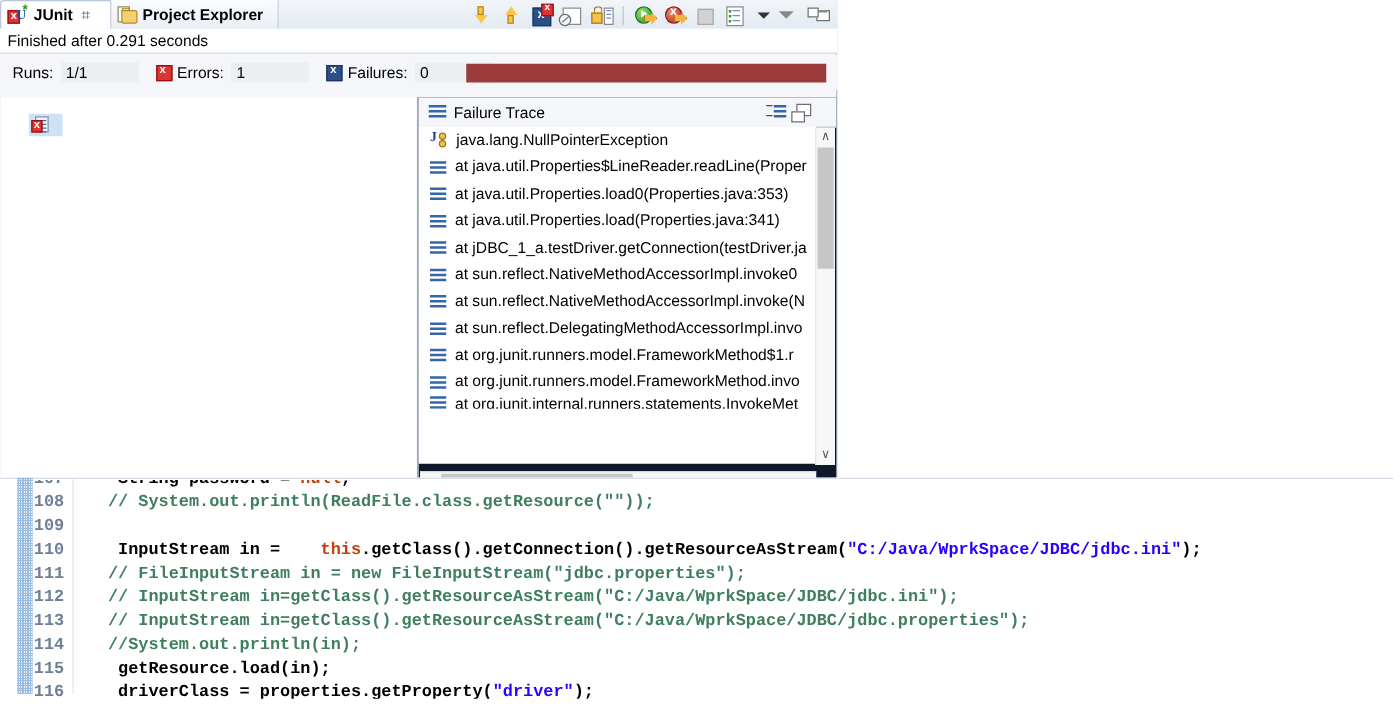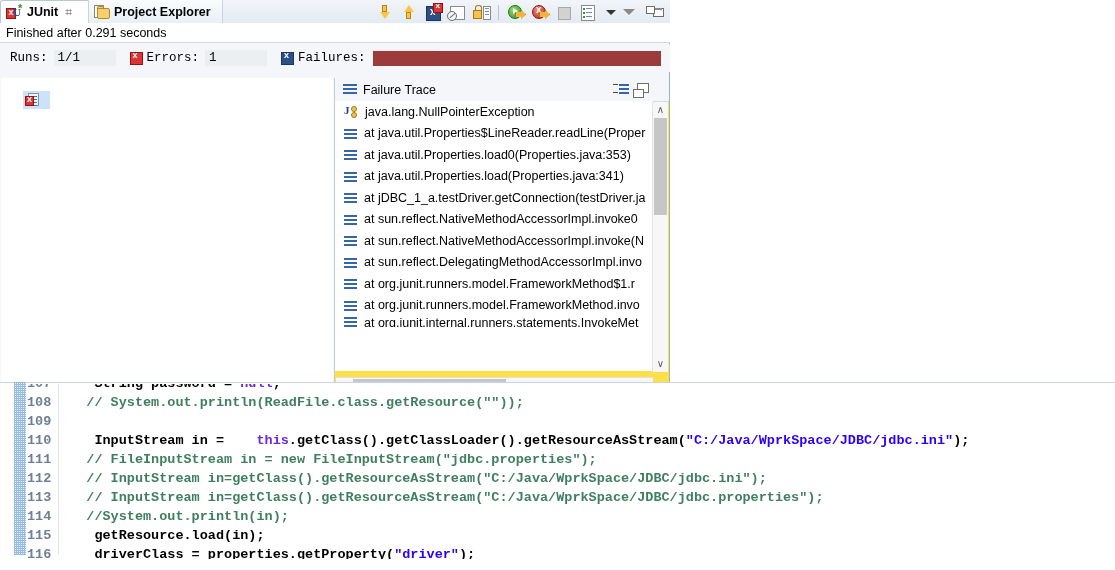--- a/index.html
+++ b/index.html
@@ -137,21 +137,21 @@
     border:1px solid #6e6e6e;background:#fff;}
 
   
   #status-line{position:absolute;left:0;top:23px;width:670px;height:20px;
     background:#ffffff;border-bottom:1px solid #cfd8e3;
     display:flex;align-items:center;padding-left:6px;box-sizing:border-box;
     font-size:12.5px;}
 
   
   #counters{position:absolute;left:0;top:44px;width:670px;height:28px;
-    display:flex;align-items:center;font-size:12.5px;background:#f4f6f9;font-family:Liberation Mono, monospace;}
+    display:flex;align-items:center;font-size:12.5px;background:#f4f6f9;}
   .cnt-lbl{margin-left:10px;}
   .cnt-val{background:#eceff2;border:none;width:62px;height:16px;
     margin-left:6px;display:inline-block;padding-left:4px;box-sizing:border-box;
     font-size:12.5px;line-height:16px;color:#000;}
   .err-ic{width:11px;height:11px;background:#d33;border:1px solid #951212;
     display:inline-block;position:relative;margin-left:14px;margin-right:4px;}
   .err-ic:after{content:"x";position:absolute;left:2px;top:-3px;
     font:bold 9px "Liberation Sans",sans-serif;color:#fff;}
   .fail-ic{width:11px;height:11px;background:#2c4f86;border:1px solid #1b3460;
     display:inline-block;position:relative;margin-left:14px;margin-right:4px;}
@@ -172,21 +172,21 @@
   .test-ic .sheet:before{content:"";position:absolute;left:2px;top:2px;
     width:6px;height:1.3px;background:#3b6ea8;
     box-shadow:0 3px 0 #3b6ea8,0 6px 0 #3b6ea8,0 9px 0 #3b6ea8;}
   .test-ic .ebox{position:absolute;left:0;top:3px;width:9px;height:10px;
     background:#d33;border:1px solid #951212;box-sizing:border-box;}
   .test-ic .ebox:after{content:"x";position:absolute;left:1px;top:-3px;
     font:bold 9px "Liberation Sans",sans-serif;color:#fff;}
 
   
   #trace-panel{position:absolute;left:334px;top:78px;width:335px;height:318px;
-    background:#fde047;border-left:1px solid #c3cedb;box-sizing:border-box;}
+    background:#0f172a;border-left:1px solid #c3cedb;box-sizing:border-box;}
   #trace-header{position:absolute;left:0;top:0;width:334px;height:23px;
     display:flex;align-items:center;border-bottom:1px solid #cfd8e3;
     background:#f4f6f9;font-size:12.5px;}
   .stack-ic{width:14px;height:11px;margin-left:8px;margin-right:6px;position:relative;}
   .stack-ic:before{content:"";position:absolute;left:0;top:0;width:14px;height:2px;
     background:#3566a8;box-shadow:0 4px 0 #3566a8,0 8px 0 #3566a8;}
   .th-btn{width:18px;height:16px;position:relative;}
   .th-ic1:before{content:"";position:absolute;left:6px;top:2px;width:10px;height:2px;
     background:#3566a8;box-shadow:0 4px 0 #3566a8,0 8px 0 #3566a8;}
   .th-ic1:after{content:"";position:absolute;left:0px;top:2px;width:5px;height:1.4px;
@@ -238,21 +238,21 @@
       repeating-linear-gradient(0deg,#93b9e0 0 1px,transparent 1px 2px),
       repeating-linear-gradient(90deg,#93b9e0 0 1px,transparent 1px 2px),
       #e8f1fa;
     opacity:.95;}
   #gutter-sep{position:absolute;left:58px;top:0;width:1px;height:173px;background:#dfe6ee;}
   .lnum{position:absolute;left:27px;width:28px;text-align:left;color:#6f7f96;
     font-family:"Liberation Mono", monospace;font-size:13.5px;font-weight:bold;line-height:19px;}
   .ctext{position:absolute;left:62px;line-height:19px;white-space:pre;
     font-family:"Liberation Mono", monospace;font-size:13.5px;font-weight:bold;color:#000;}
   .cm{color:#3f7f5f;}
-  .kw{color:#6d28d9;}
+  .kw{color:#c2410c;}
   .str{color:#2a00ff;}
   .plain{color:#000;}
   .clip-top{clip-path:inset(10px 0 0 0);}
   .clip-bot{clip-path:inset(0 0 5px 0);}
 </style>
 </head>
 <body>
 
 <div id="root">
 
@@ -437,21 +437,21 @@
     <div id="changebar"></div>
     <div id="gutter-sep"></div>
     <div id="editor-lines">
         <div class="lnum clip-top" style="top: -8px;">107</div>
         <div class="ctext clip-top" style="top: -8px;"><span class="plain">    String password = </span><span class="kw">null</span><span class="plain">;</span></div>
         <div class="lnum" style="top: 11px;">108</div>
         <div class="ctext" style="top: 11px;"><span class="cm">   // System.out.println(ReadFile.class.getResource(""));</span></div>
         <div class="lnum" style="top: 30px;">109</div>
         <div class="ctext" style="top: 30px;"><span class="plain"></span></div>
         <div class="lnum" style="top: 49px;">110</div>
-        <div class="ctext" style="top: 49px;"><span class="plain">    InputStream in =    </span><span class="kw">this</span><span class="plain">.getClass().getClassLoader().getResourceAsStream(</span><span class="str">"C:/Java/WprkSpace/JDBC/jdbc.ini"</span><span class="plain">);</span></div>
+        <div class="ctext" style="top: 49px;"><span class="plain">    InputStream in =    </span><span class="kw">this</span><span class="plain">.getClass().getConnection().getResourceAsStream(</span><span class="str">"C:/Java/WprkSpace/JDBC/jdbc.ini"</span><span class="plain">);</span></div>
         <div class="lnum" style="top: 68px;">111</div>
         <div class="ctext" style="top: 68px;"><span class="cm">   // FileInputStream in = new FileInputStream("jdbc.properties");</span></div>
         <div class="lnum" style="top: 87px;">112</div>
         <div class="ctext" style="top: 87px;"><span class="cm">   // InputStream in=getClass().getResourceAsStream("C:/Java/WprkSpace/JDBC/jdbc.ini");</span></div>
         <div class="lnum" style="top: 106px;">113</div>
         <div class="ctext" style="top: 106px;"><span class="cm">   // InputStream in=getClass().getResourceAsStream("C:/Java/WprkSpace/JDBC/jdbc.properties");</span></div>
         <div class="lnum" style="top: 125px;">114</div>
         <div class="ctext" style="top: 125px;"><span class="cm">   //System.out.println(in);</span></div>
         <div class="lnum" style="top: 144px;">115</div>
         <div class="ctext" style="top: 144px;"><span class="plain">    getResource.load(in);</span></div>

